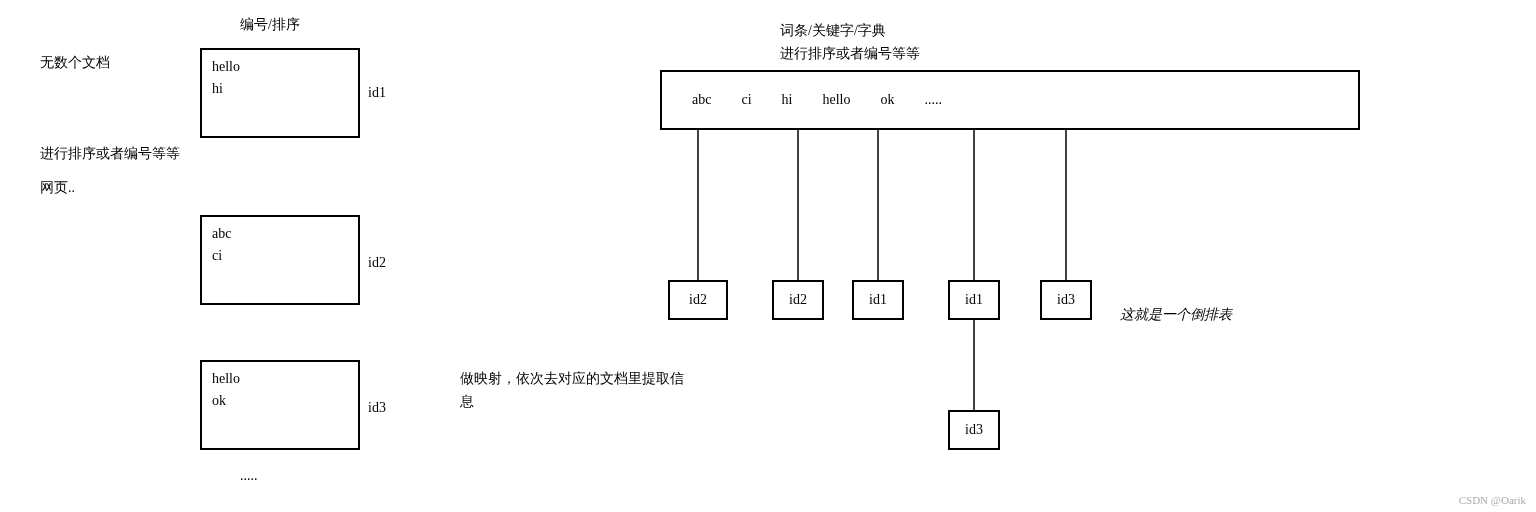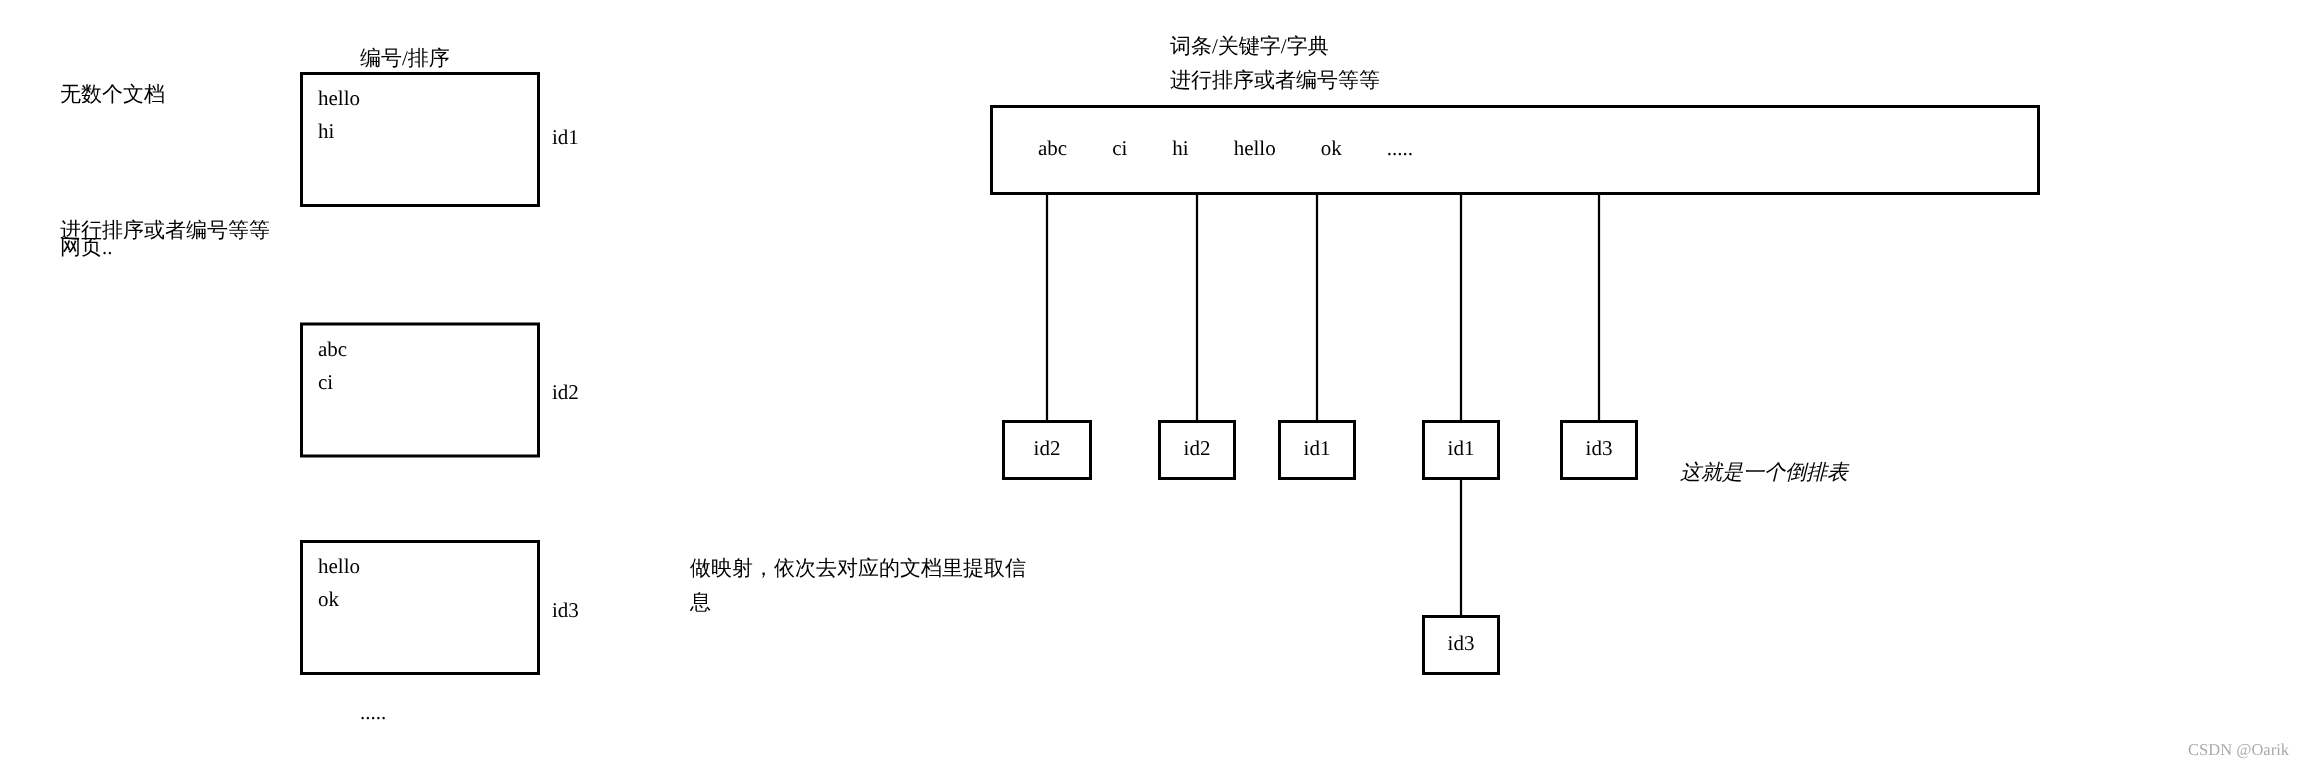--- a/index.html
+++ b/index.html
@@ -51,30 +51,30 @@
       padding-left: 44px;
     }
   </style>
 </head>
 <body>
 
 <div class="diagram">
 
   <span class="label" style="left:40px; top:54px;">无数个文档</span>
 
-  <span class="label" style="left:240px; top:30px;text-align:center;">编号/排序</span>
+  <span class="label" style="left:240px; top:16px;text-align:center;">编号/排序</span>
 
   <div class="box" style="left:200px; top:48px; width:160px; height:90px;">
     <span>hello</span>
     <span>hi</span>
   </div>
   <span class="label" style="left:368px; top:85px;">id1</span>
 
   <span class="label" style="left:40px; top:145px;">进行排序或者编号等等</span>
-  <span class="label" style="left:40px; top:156px;">网页..</span>
+  <span class="label" style="left:40px; top:179px;">网页..</span>
 
   <div class="box" style="left:200px; top:215px; width:160px; height:90px;">
     <span>abc</span>
     <span>ci</span>
   </div>
   <span class="label" style="left:368px; top:255px;">id2</span>
 
   <div class="box" style="left:200px; top:360px; width:160px; height:90px;">
     <span>hello</span>
     <span>ok</span>

